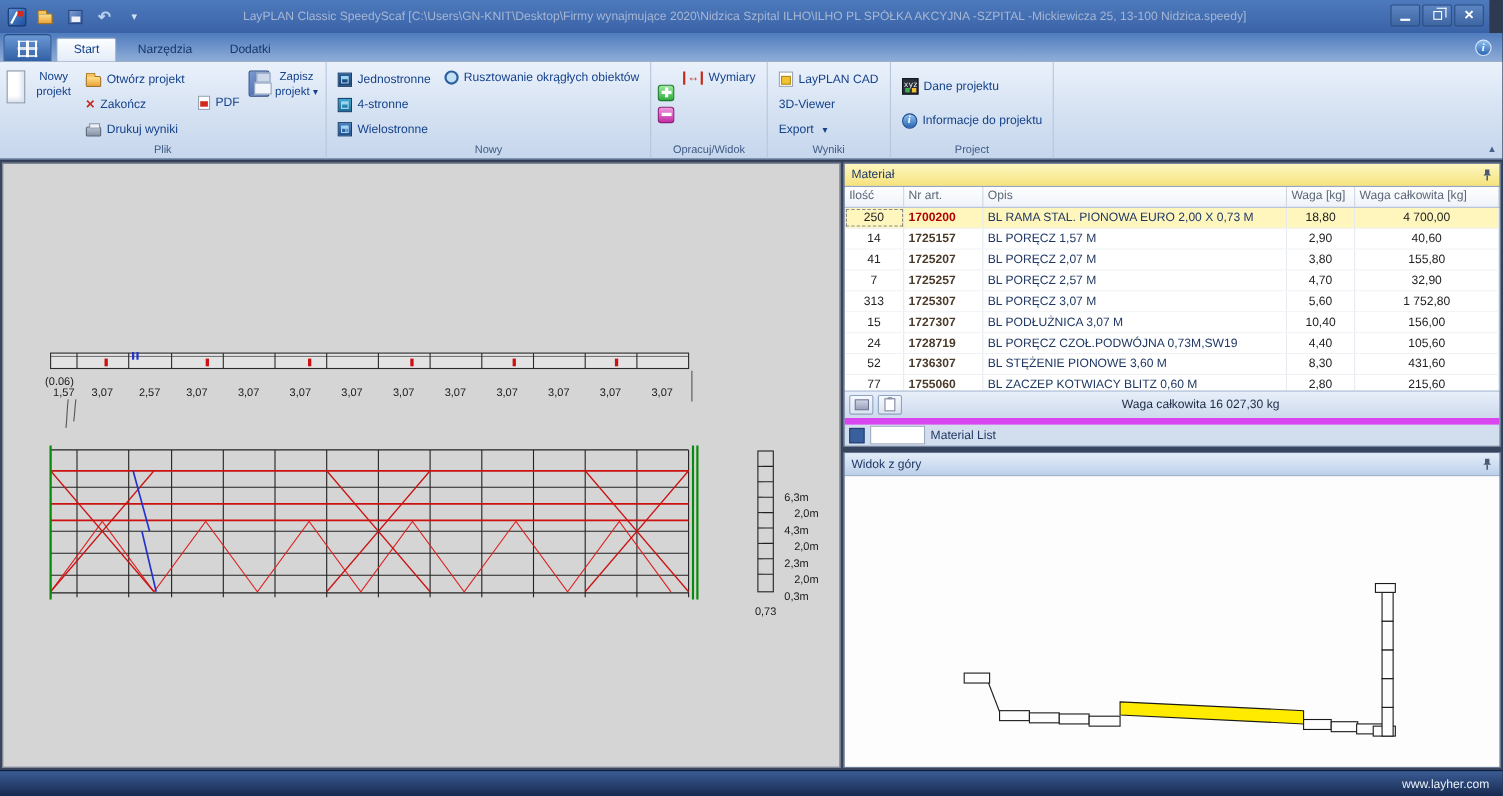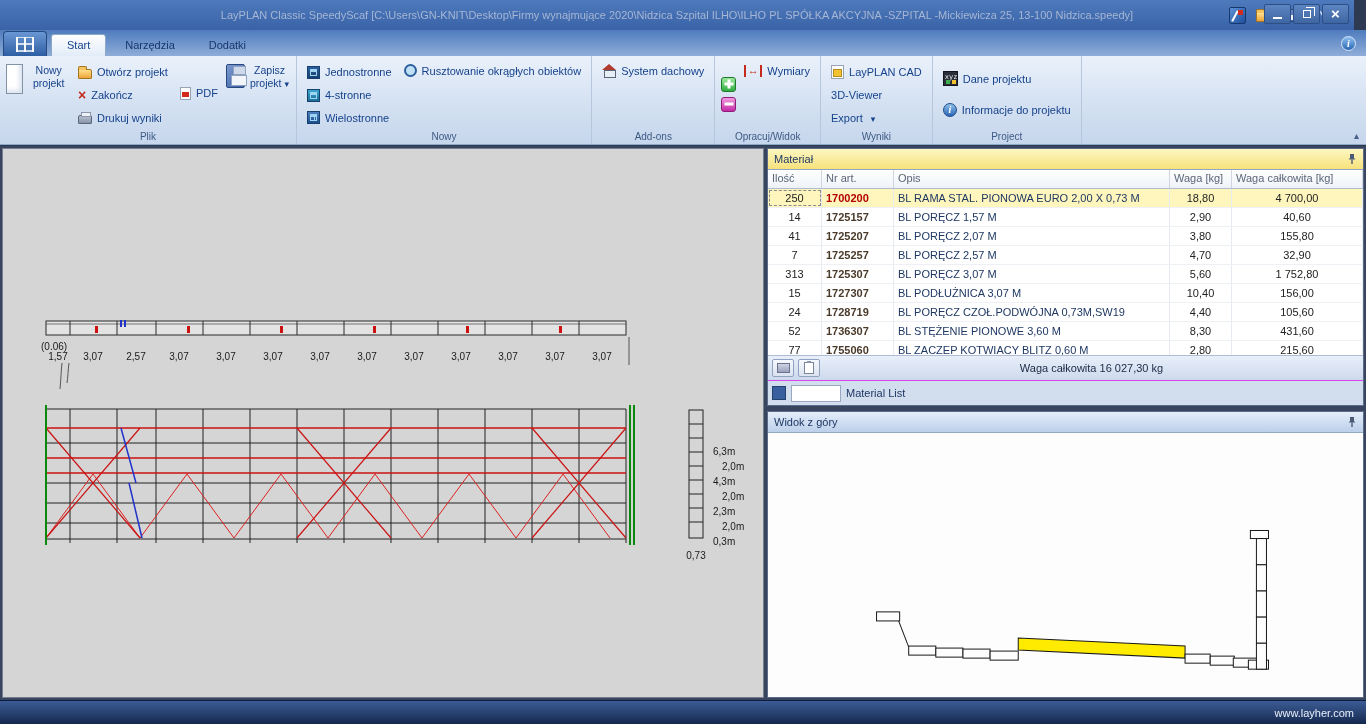--- a/index.html
+++ b/index.html
@@ -2,21 +2,21 @@
 <html><head>
 <meta charset="utf-8">
 <style>
   * { margin:0; padding:0; box-sizing:border-box; }
   html,body { width:1366px; height:724px; overflow:hidden; }
   body { font-family:"Liberation Sans", sans-serif; font-size:11px; background:#2e3a52; position:relative; }
   button { background:none; border:none; font:inherit; color:inherit; cursor:default; }
 
   
   .titlebar { position:absolute; top:0; left:0; right:12px; height:30px;
-    background:linear-gradient(#4d7abc,#3a63a7); display:flex; align-items:center;justify-content:flex-end; }
+    background:linear-gradient(#4d7abc,#3a63a7); display:flex; align-items:center; }
   .qat { display:flex; gap:7px; padding-left:7px; align-items:center; z-index:2; }
   .qat-btn { width:20px; height:20px; display:flex; align-items:center; justify-content:center; }
   .title-text { position:absolute; left:0; right:0; text-align:center; color:#a6b6d4; font-size:11px;
     white-space:nowrap; overflow:hidden; }
   .win-controls { position:absolute; right:5px; top:4px; display:flex; gap:2px; z-index:2; }
   .winbtn { width:27px; height:20px; display:flex; align-items:center; justify-content:center;
     background:linear-gradient(#5c85c2,#3d66a3); border:1px solid #2d4f86; border-radius:2px; }
   .g-min { width:9px; height:2px; background:#fff; margin-top:7px; }
   .g-restore { width:8px; height:8px; border:1px solid #fff; position:relative; }
   .g-restore::before { content:""; position:absolute; top:-4px; left:2px; width:8px; height:8px;
@@ -157,21 +157,21 @@
     border-top:1px solid #aebcd4; display:flex; align-items:center; gap:4px; padding:0 4px; }
   .tool-btn { width:22px; height:18px; border:1px solid #8fa3c0; border-radius:2px;
     background:linear-gradient(#f6f9fd,#dbe3f1); display:flex; align-items:center; justify-content:center; }
   .i-card { width:13px; height:10px; background:linear-gradient(#cfd4e4,#9aa2bc); border:1px solid #6a7290; }
   .i-clip { width:10px; height:12px; background:#fff; border:1px solid #7a849a; position:relative; }
   .i-clip::before { content:""; position:absolute; top:-2px; left:2px; width:4px; height:2px; background:#8a94aa; }
   .total { flex:1; text-align:center; color:#1a2a44; }
   .total b { font-weight:normal; }
 
   .mat-tabs { height:25px; flex:0 0 25px; background:#d2ddee; display:flex; align-items:center; gap:5px;
-    padding:0 4px; border-top:1px solid #d946ef; }
+    padding:0 4px; border-top:6px solid #d946ef; }
   .tab-color { width:14px; height:14px; background:#3a5f9e; border:1px solid #24406e; }
   .tab-box { width:50px; height:17px; background:#fff; border:1px solid #9aa8c0; }
   .mat-tab-label { color:#1f3864; }
 
   .topview-canvas { flex:1; background:#fdfdfd; position:relative; }
   .topview-canvas svg { position:absolute; inset:0; }
 
   
   .statusbar { position:absolute; left:0; right:0; bottom:0; height:24px;
     background:linear-gradient(#3c5c95,#15294f); border-top:1px solid #0e1e40;
@@ -275,29 +275,20 @@
       </div>
       <div class="vcenter">
         <button class="smallbtn">
           <span class="i-round"></span>
           <span>Rusztowanie okrągłych obiektów</span>
         </button>
       </div>
       <div class="rgroup-label">Nowy</div>
     </div>
 
-    <div class="rgroup">
-      <div class="vcenter">
-        <button class="smallbtn">
-          <span class="i-house"></span>
-          <span>System dachowy</span>
-        </button>
-      </div>
-      <div class="rgroup-label">Add-ons</div>
-    </div>
 
     <div class="rgroup">
       <div class="vcol" style="justify-content:center;height:66px;gap:5px;">
         <button>
             <span class="i-plus"></span>
           </button>
         <button>
             <span class="i-minus"></span>
           </button>
       </div>

